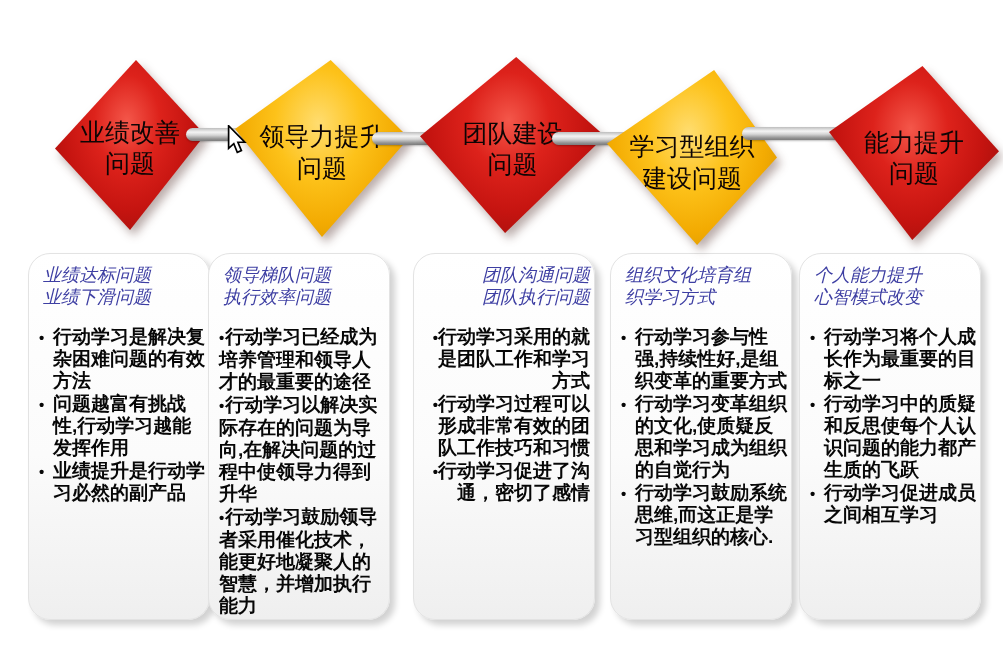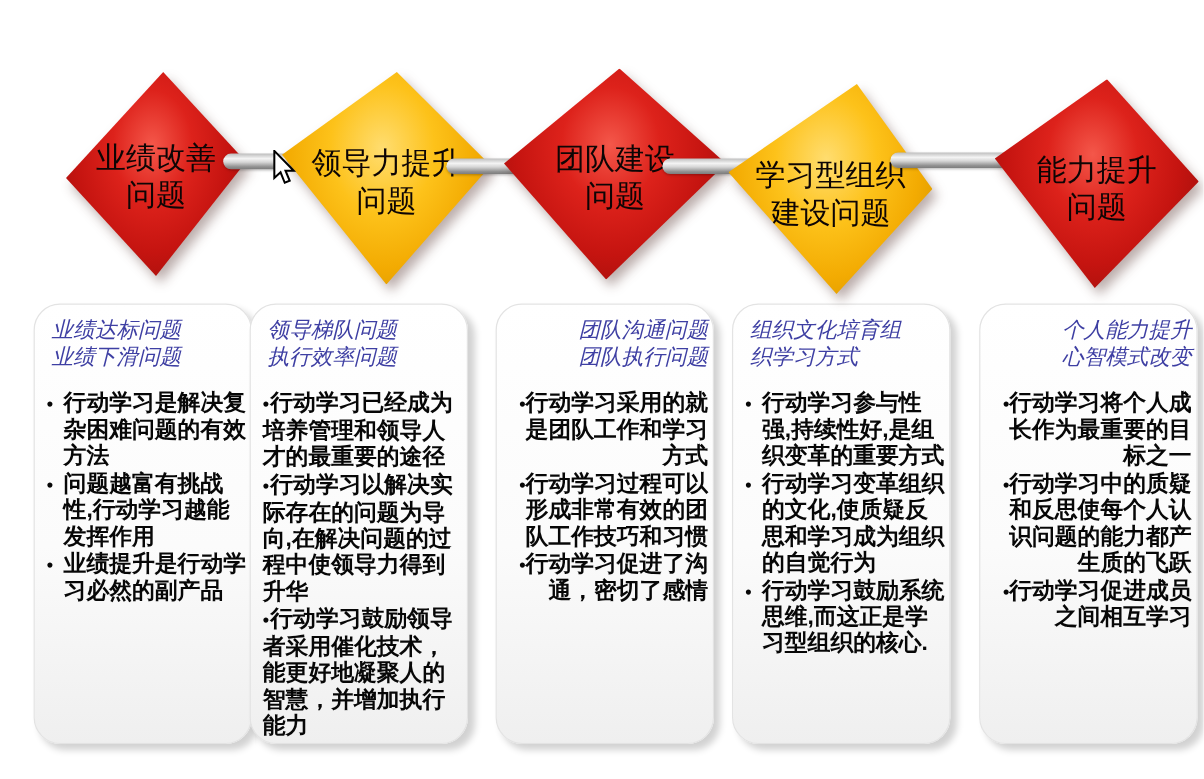--- a/index.html
+++ b/index.html
@@ -59,21 +59,21 @@
     border-radius: 22px;
     background: linear-gradient(180deg, #ffffff 0%, #fbfbfb 55%, #efefef 100%);
     border: 1px solid #e3e3e3;
     box-shadow: 5px 5px 6px rgba(0,0,0,0.18);
     padding: 10px 4px 0 10px;
   }
   .c1 { left: 28px; }
   .c2 { left: 208px; }
   .c3 { left: 413px; text-align: right; }
   .c4 { left: 610px; }
-  .c5 { left: 816px; text-align: right; }
+  .c5 { left: 799px; }
 
   .card-header {
     font-style: italic;
     font-size: 18px; line-height: 22px;
     color: #3e3fa3;
     white-space: pre-line;
     padding-left: 4px;
     margin-bottom: 18px;
   }
   .bullets { color: #070707; font-weight: 700; font-size: 19px; line-height: 22px; }

